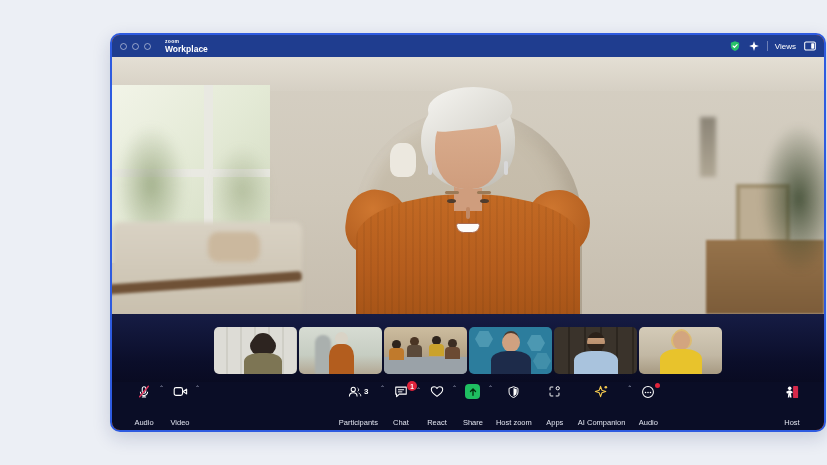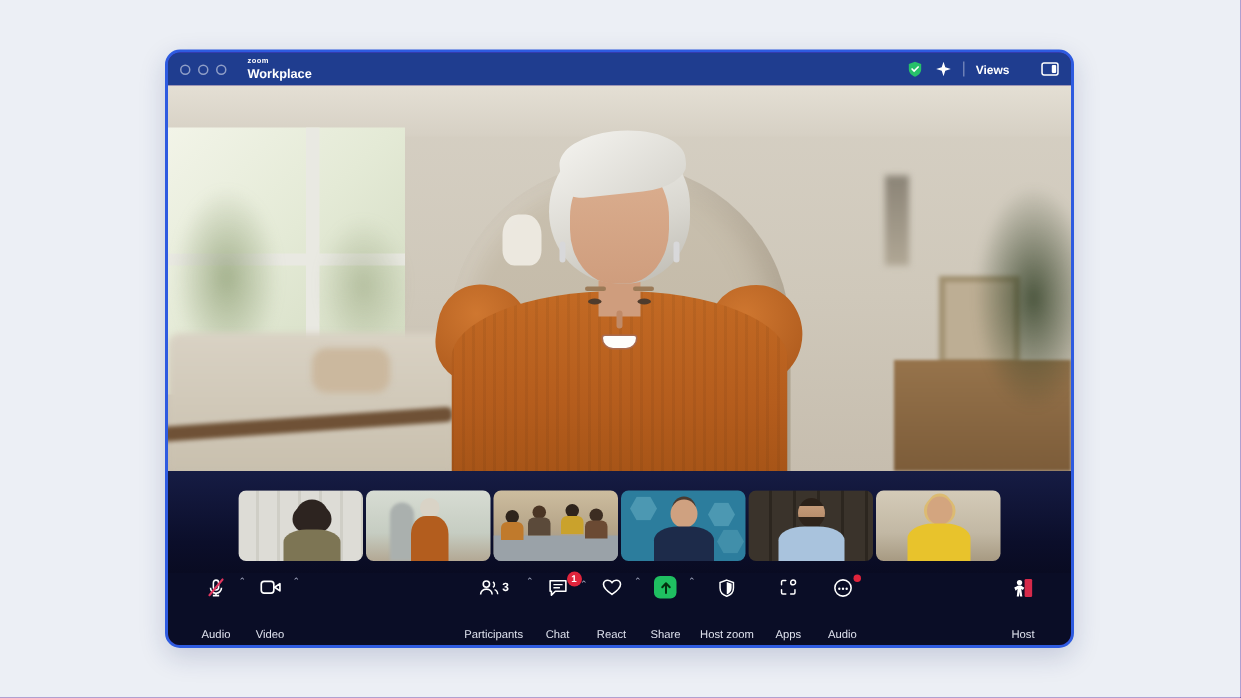--- a/index.html
+++ b/index.html
@@ -1,36 +1,36 @@
 <!DOCTYPE html>
 <html><head>
 <meta charset="utf-8">
 <style>
   * { margin:0; padding:0; box-sizing:border-box; }
   body { font-family:"Liberation Sans", sans-serif; background:#eceff5; }
   .stage { position:relative; width:827px; height:465px; background:#eceff5; overflow:hidden; }
 
   
   .zwindow {
-    position:absolute; left:110px; top:33px; width:606px; height:399px;
+    position:absolute; left:110px; top:33px; width:716px; height:399px;
     border:2px solid #2e5be0; border-radius:10px; overflow:hidden;
-    display:flex; flex-direction:column; background:#4c1d95;
+    display:flex; flex-direction:column; background:#f97316;
     box-shadow:0 6px 18px rgba(20,40,100,.18);
   }
 
   
   .titlebar { height:22px; background:#1f3d8f; display:flex; align-items:center; padding:0 8px; flex:0 0 auto; }
   .win-dots { display:flex; gap:5px; margin-right:14px; }
   .win-dot { width:7px; height:7px; border-radius:50%; border:1px solid rgba(255,255,255,.5); }
   .brand { display:flex; flex-direction:column; line-height:1; color:#fff; }
   .brand .top { font-size:5px; font-weight:bold; letter-spacing:.3px; }
   .brand .bottom { font-size:8.5px; font-weight:bold; margin-top:1px; }
   .tb-right { margin-left:auto; display:flex; align-items:center; gap:7px; color:#fff; }
   .tb-sep { width:1px; height:10px; background:rgba(255,255,255,.35); }
-  .views { display:flex; align-items:center; gap:21px; font-size:8px; font-weight:bold; color:#fff; }
+  .views { display:flex; align-items:center; gap:8px; font-size:8px; font-weight:normal; color:#fff; }
 
   
   .video { position:relative; flex:1 1 auto; overflow:hidden; background:linear-gradient(180deg,#d6d0c4 0%, #cfc8ba 55%, #c6bdae 100%); }
   .v-ceiling { position:absolute; left:0; top:0; width:100%; height:34px; background:linear-gradient(180deg,#e4dfd4,#d6d0c4); }
   .v-arch { position:absolute; left:50%; transform:translateX(-50%); top:52px; width:228px; height:230px;
     background:linear-gradient(180deg,#c9c0af,#bfb5a2); border-radius:114px 114px 0 0;
     box-shadow:inset -10px -6px 22px rgba(120,105,85,.35), inset 8px 6px 14px rgba(255,255,255,.25); }
   .v-sculpt { position:absolute; left:50%; margin-left:-78px; top:86px; width:26px; height:34px; background:#efece4; border-radius:40% 40% 30% 30%; opacity:.9; }
   .v-win { position:absolute; left:0; top:28px; width:158px; height:178px; background:linear-gradient(135deg,#f2f4e8 0%, #e4ead6 45%, #cfd8bd 100%); filter:blur(.5px); }
   .v-win .mull1, .v-win .mull2 { position:absolute; background:#e9e9e2; }
@@ -333,20 +333,30 @@
           <svg width="13" height="13" viewBox="0 0 16 16">
               <path d="M2.5 6 V3.5 a1 1 0 0 1 1-1 H6" fill="none" stroke="#fff" stroke-width="1.2" stroke-linecap="round"></path>
               <path d="M2.5 10 v2.5 a1 1 0 0 0 1 1 H6" fill="none" stroke="#fff" stroke-width="1.2" stroke-linecap="round"></path>
               <path d="M10 13.5 h2.5 a1 1 0 0 0 1-1 V10" fill="none" stroke="#fff" stroke-width="1.2" stroke-linecap="round"></path>
               <circle cx="12" cy="4" r="2" fill="none" stroke="#fff" stroke-width="1.2"></circle>
             </svg>
         </span>
         <span class="lbl">Apps</span>
       </div>
 
+      <div class="tb-item">
+        <span class="caret">⌃</span>
+        <span class="ic">
+          <svg width="15" height="15" viewBox="0 0 16 16">
+              <path d="M7 2.5 L8.4 6.6 L12.5 8 L8.4 9.4 L7 13.5 L5.6 9.4 L1.5 8 L5.6 6.6 Z" fill="none" stroke="#f3c84f" stroke-width="1.2" stroke-linejoin="round"></path>
+              <circle cx="12.6" cy="3.4" r="1.4" fill="#f3c84f"></circle>
+            </svg>
+        </span>
+        <span class="lbl">AI Companion</span>
+      </div>
 
       <div class="tb-item">
         <span class="reddot"></span>
         <span class="ic">
           <svg width="14" height="14" viewBox="0 0 16 16">
               <circle cx="8" cy="8" r="6.2" fill="none" stroke="#fff" stroke-width="1.2"></circle>
               <circle cx="5.2" cy="8.6" r="0.9" fill="#fff"></circle>
               <circle cx="8" cy="8.6" r="0.9" fill="#fff"></circle>
               <circle cx="10.8" cy="8.6" r="0.9" fill="#fff"></circle>
             </svg>

